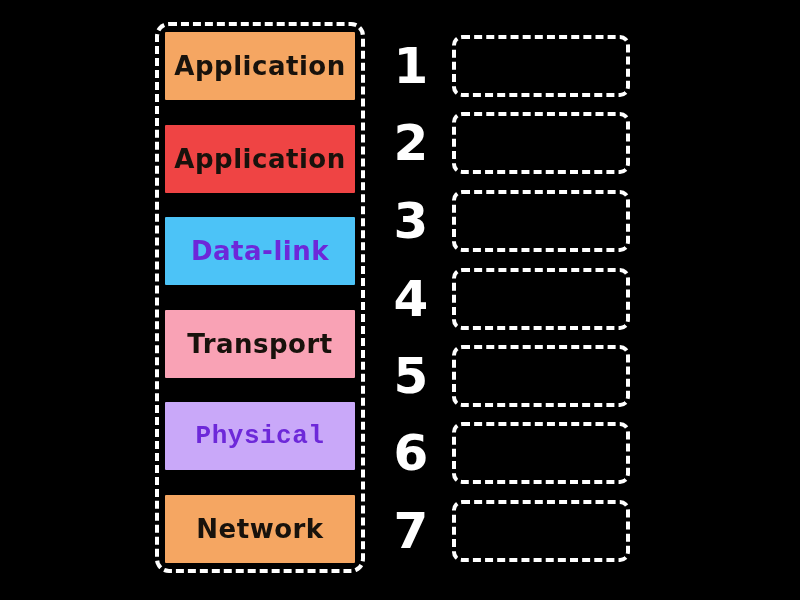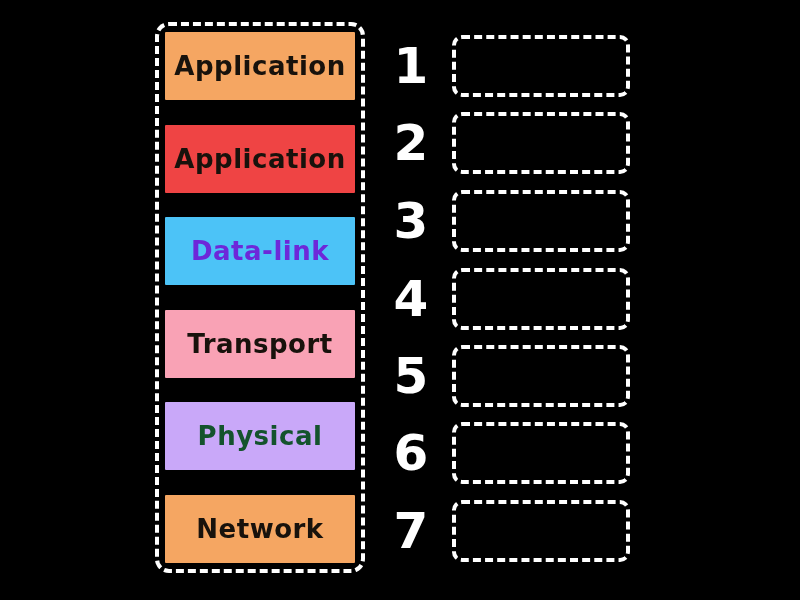--- a/index.html
+++ b/index.html
@@ -57,21 +57,21 @@
 </head>
 <body>
 
 <div class="stage">
 
   <div class="source-panel">
     <div class="tile" style="background-color: rgb(245, 166, 98); color: rgb(24, 18, 12);">Application</div>
     <div class="tile" style="background-color: #ef4444; color: rgb(24, 18, 12);">Application</div>
     <div class="tile" style="background-color: rgb(76, 195, 247); color: #6d28d9;">Data-link</div>
     <div class="tile" style="background-color: rgb(249, 162, 181); color: rgb(24, 18, 12);">Transport</div>
-    <div class="tile" style="background-color: rgb(201, 168, 249); color: #14532d;">Physical</div>
+    <div class="tile" style="background-color: rgb(201, 168, 249); color: #6d28d9; font-family: Liberation Mono, monospace;">Physical</div>
     <div class="tile" style="background-color: rgb(245, 166, 98); color: rgb(24, 18, 12);">Network</div>
   </div>
 
   <div class="rank-row r1">
     <div class="rank-number">1</div>
     <div class="drop-slot"></div>
   </div>
 
   <div class="rank-row r2">
     <div class="rank-number">2</div>

